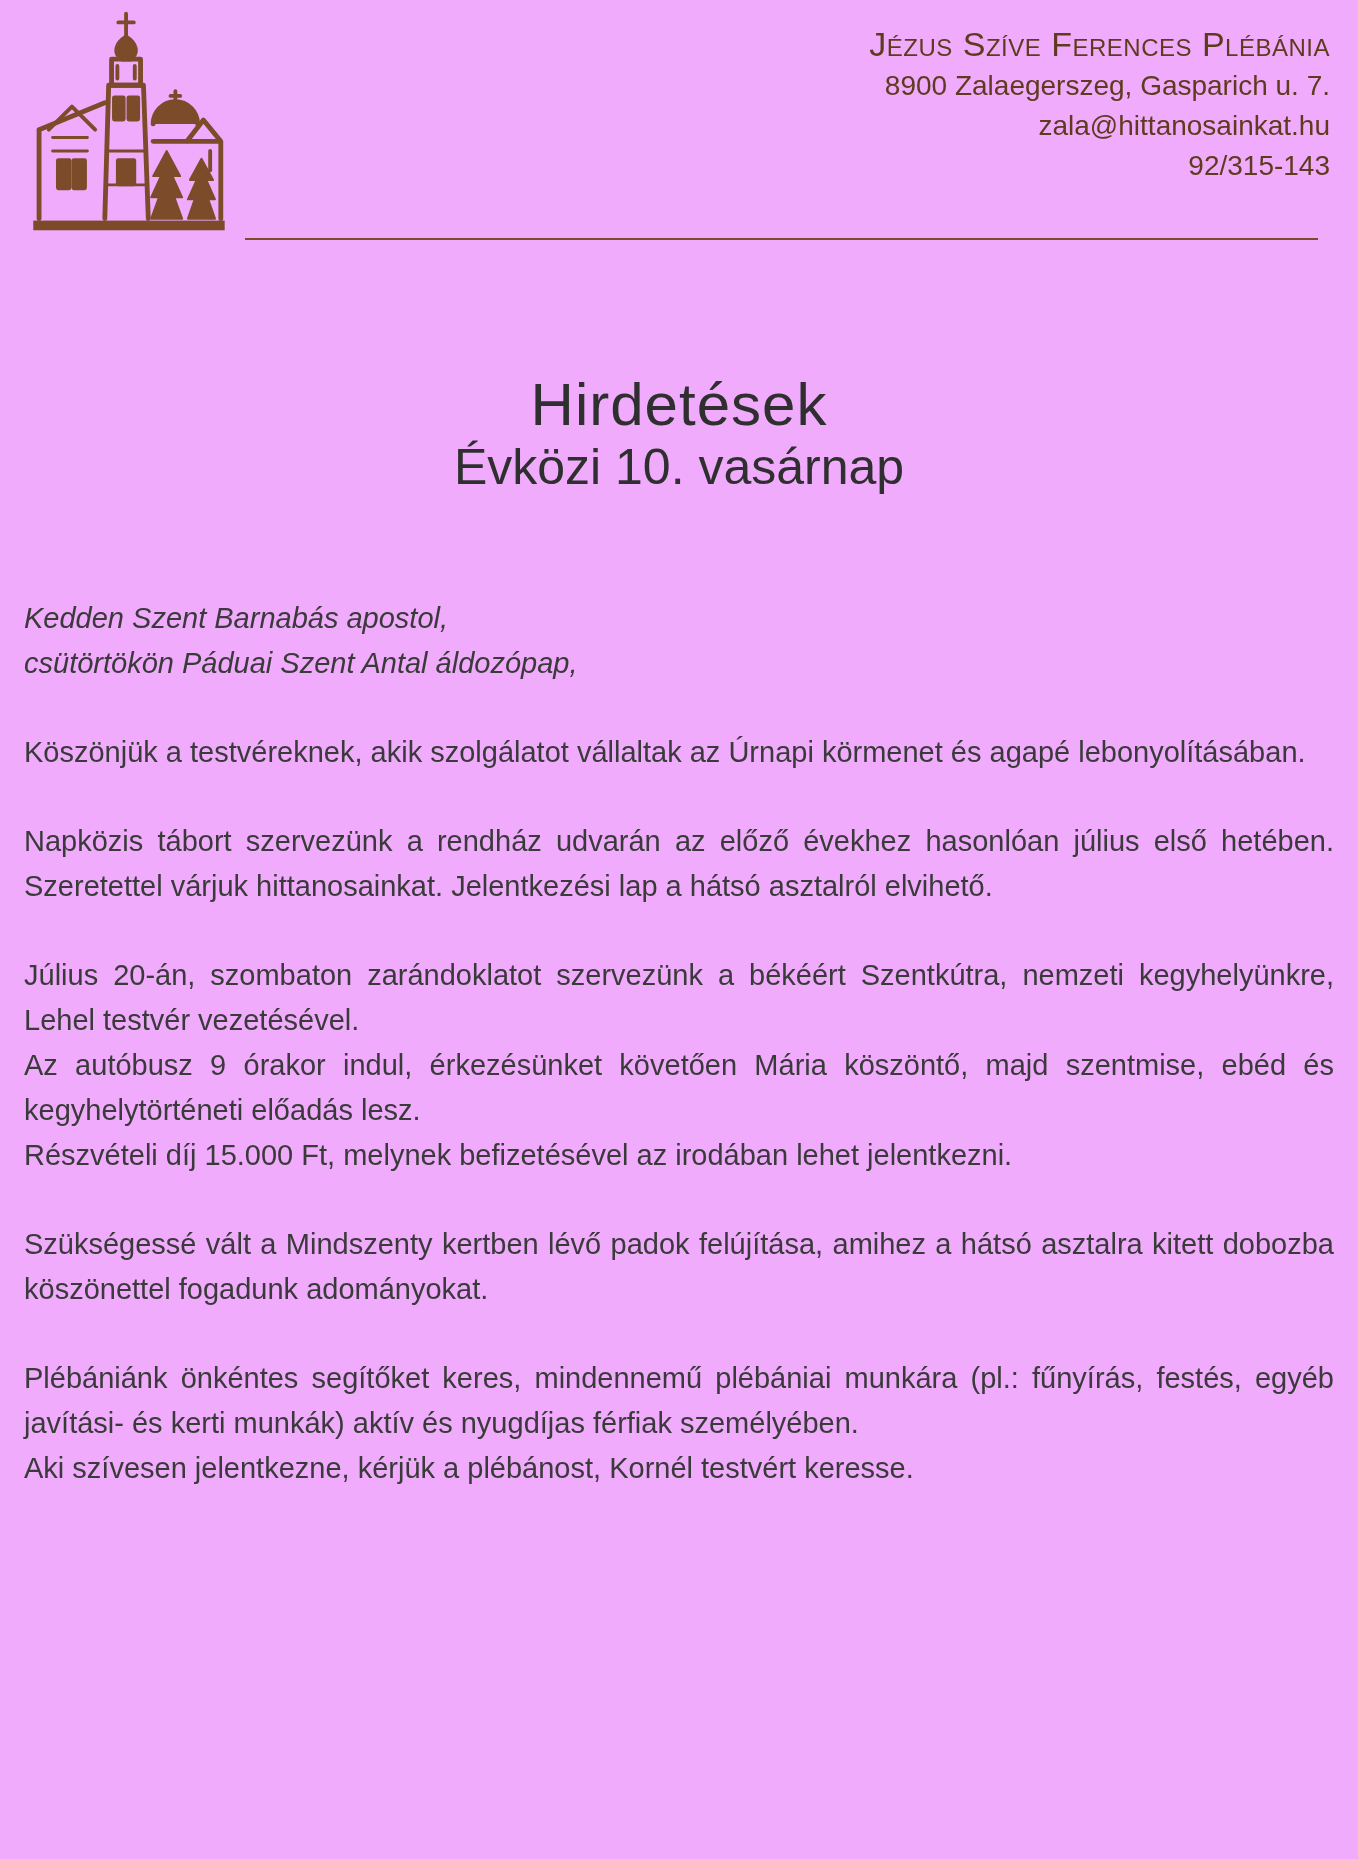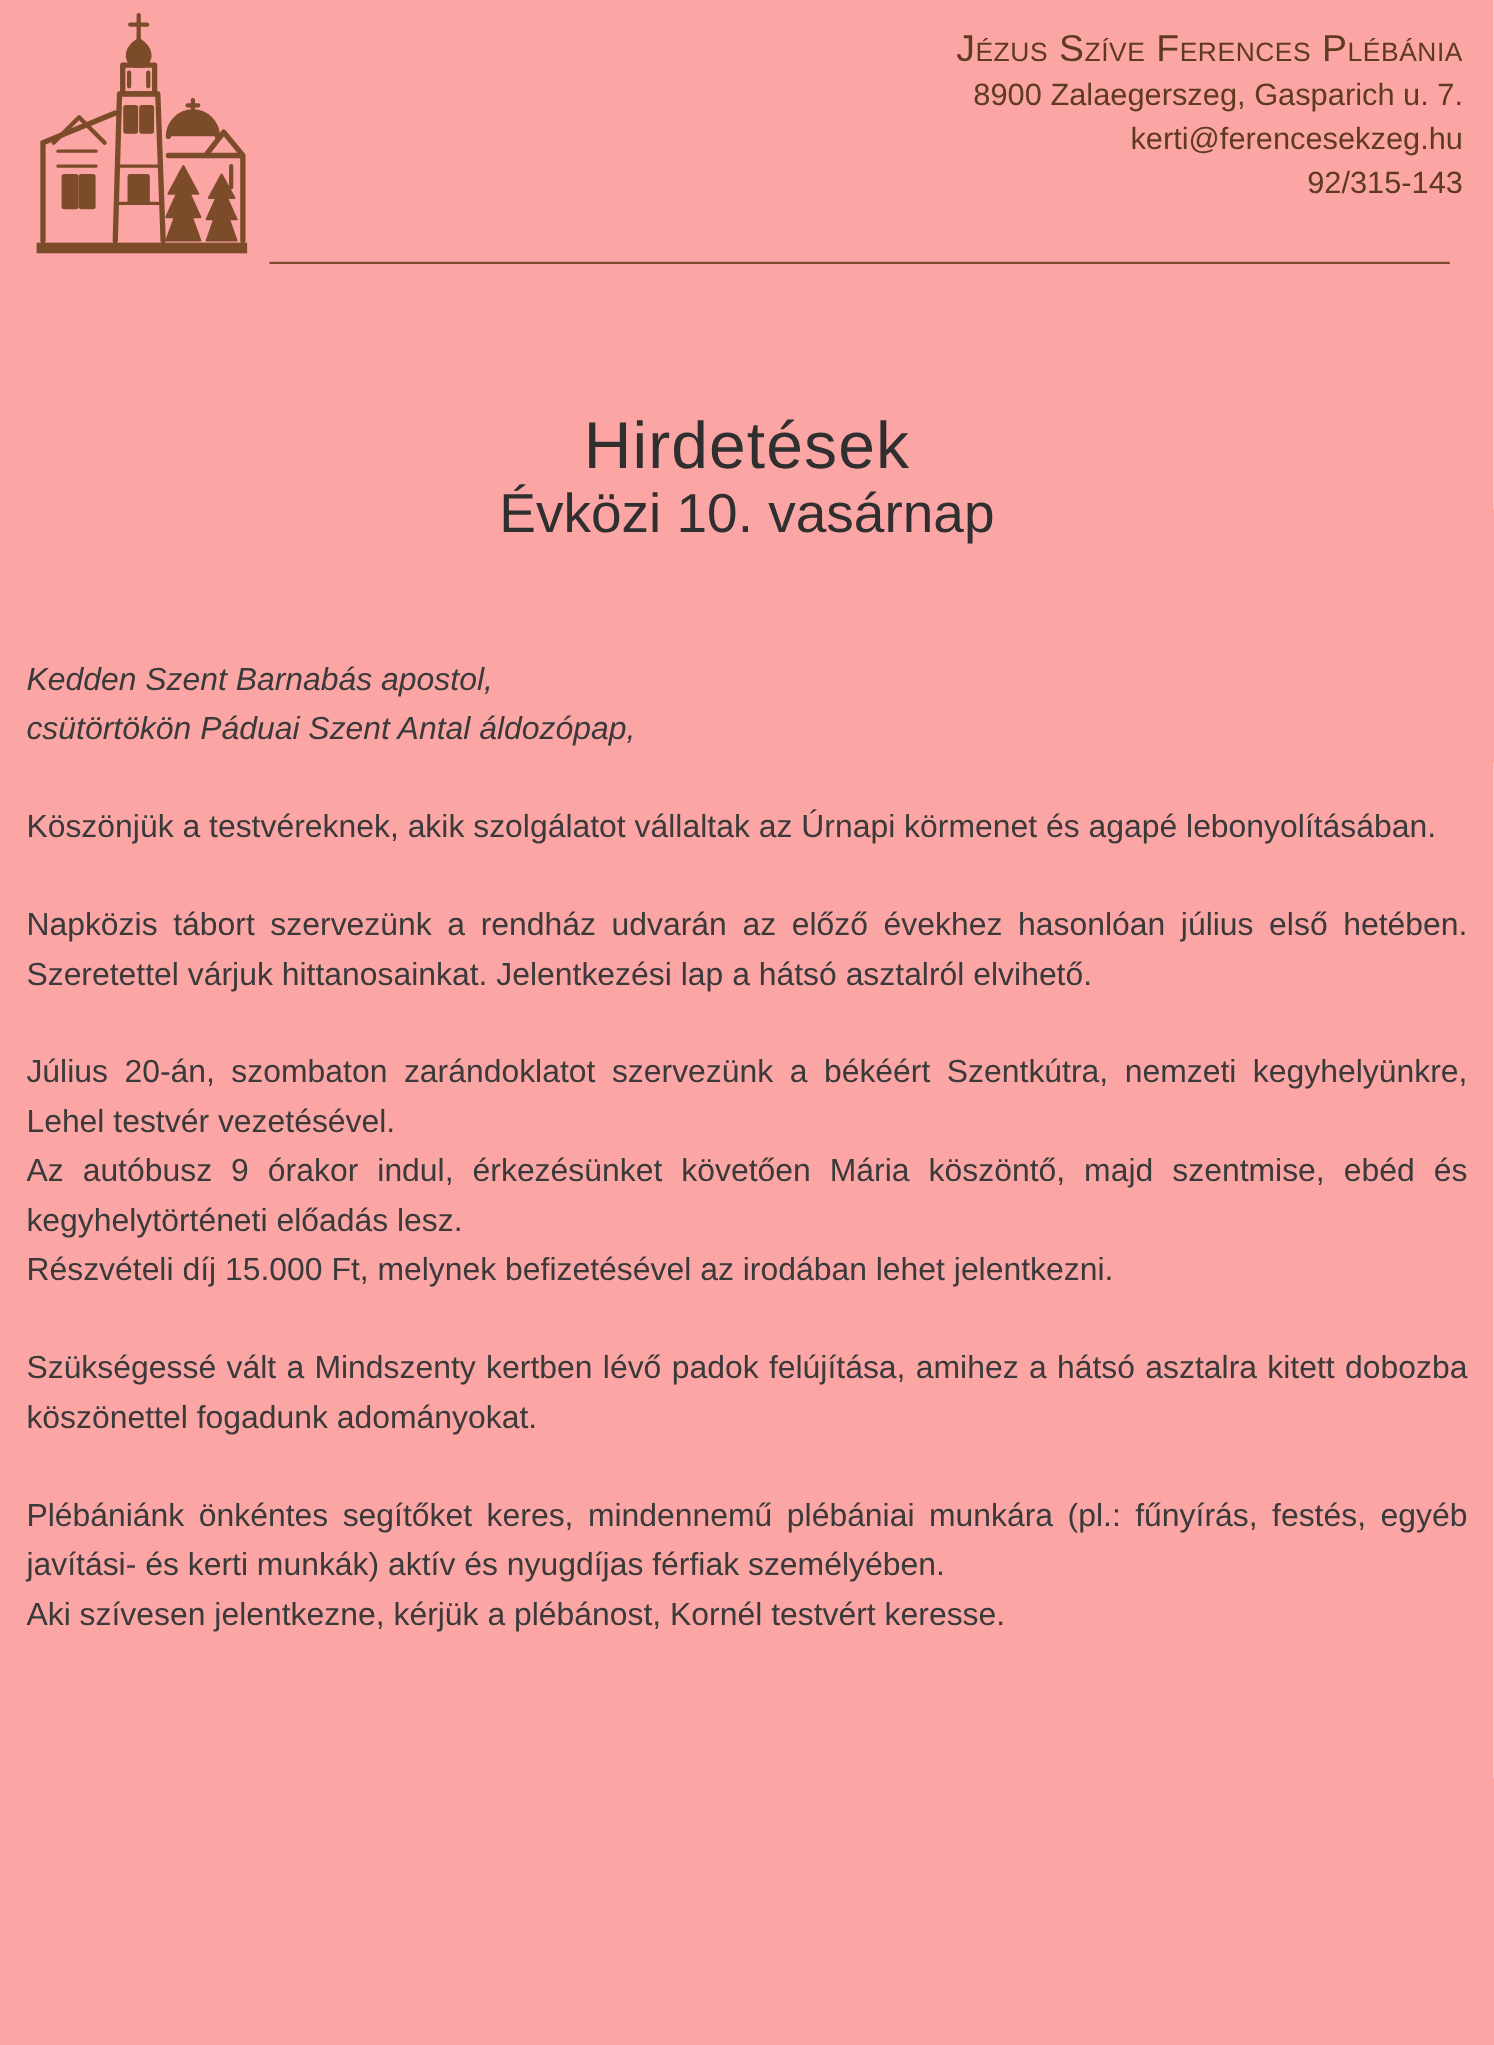--- a/index.html
+++ b/index.html
@@ -2,21 +2,21 @@
 <html lang="hu"><head>
 <meta charset="utf-8">
 <style>
   * { margin: 0; padding: 0; box-sizing: border-box; }
   html, body { background: #ffffff; }
   .page {
     position: relative;
     width: 1358px;
     height: 1859px;
     margin: 0 auto;
-    background: #fca5a5;
+    background: #f0abfc;
     font-family: "Liberation Sans", "DejaVu Sans", sans-serif;
     font-stretch: condensed;
     color: #3d3d3d;
     overflow: hidden;
   }
 
   
   .header { position: relative; height: 252px; }
   .logo {
     position: absolute;
@@ -114,21 +114,21 @@
         <path d="M160 150 l-14 26 h8 l-10 22 h8 l-8 22 h32 l-8 -22 h8 l-10 -22 h8 z" fill="#7b4b2a" stroke-width="2"></path>
         <path d="M196 158 l-12 22 h7 l-9 20 h7 l-7 20 h28 l-7 -20 h7 l-9 -20 h7 z" fill="#7b4b2a" stroke-width="2"></path>
 
         <rect x="22" y="222" width="198" height="10" fill="#7b4b2a" stroke="none"></rect>
       </g>
     </svg>
 
     <div class="contact">
       <div class="org-name">Jézus Szíve Ferences Plébánia</div>
       <div class="contact-line">8900 Zalaegerszeg, Gasparich u. 7.</div>
-      <div class="contact-line">kerti@ferencesekzeg.hu</div>
+      <div class="contact-line">zala@hittanosainkat.hu</div>
       <div class="contact-line">92/315-143</div>
     </div>
 
     <div class="header-rule"></div>
   </div>
 
   <div class="title-block">
     <div class="doc-title">Hirdetések</div>
     <div class="doc-subtitle">Évközi 10. vasárnap</div>
   </div>

